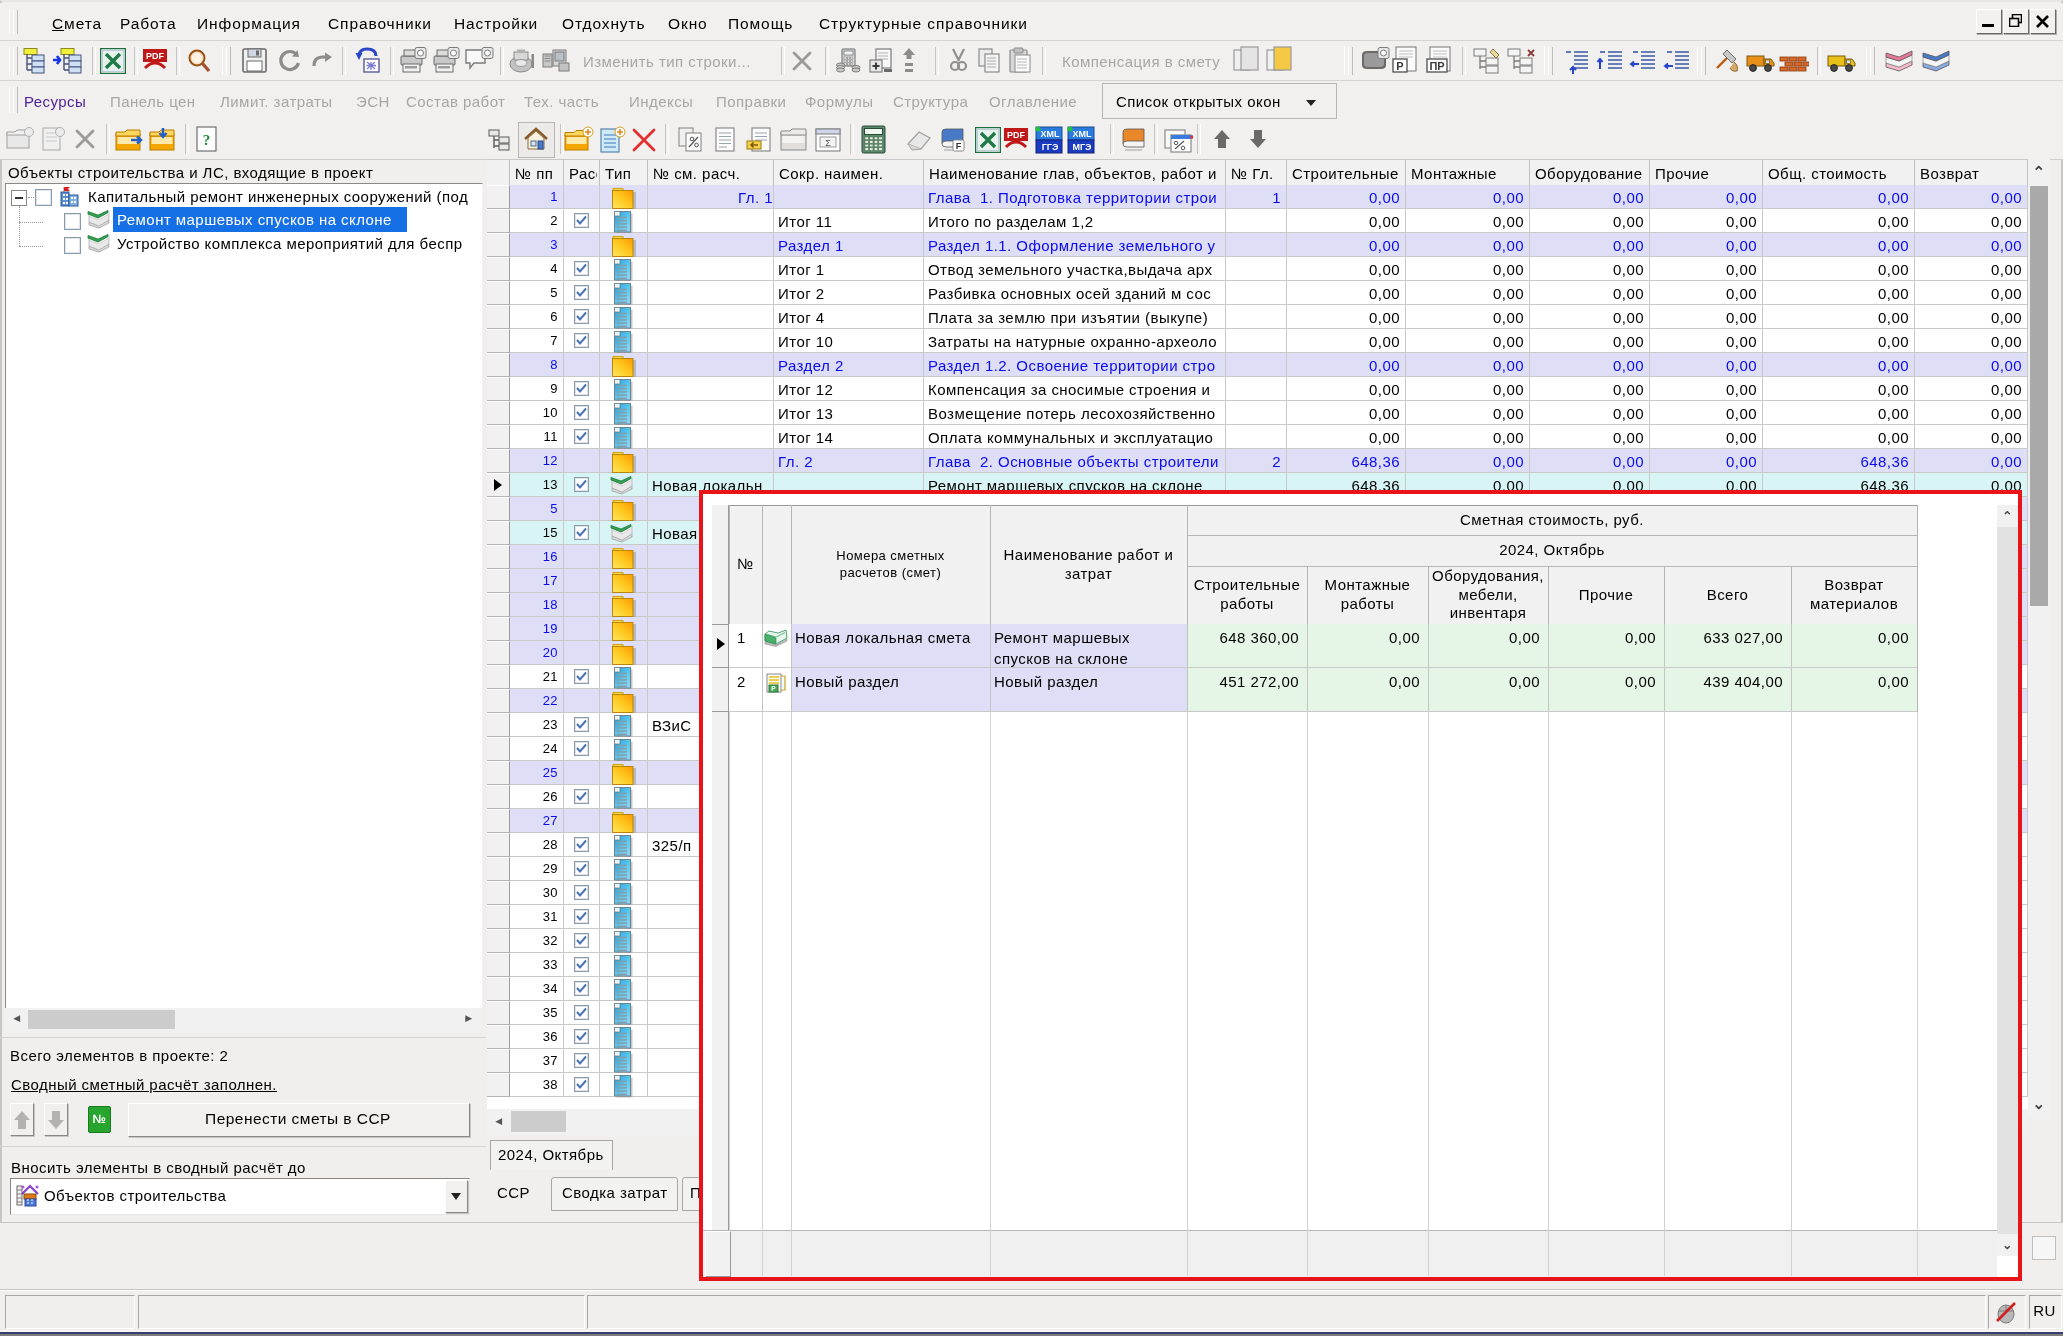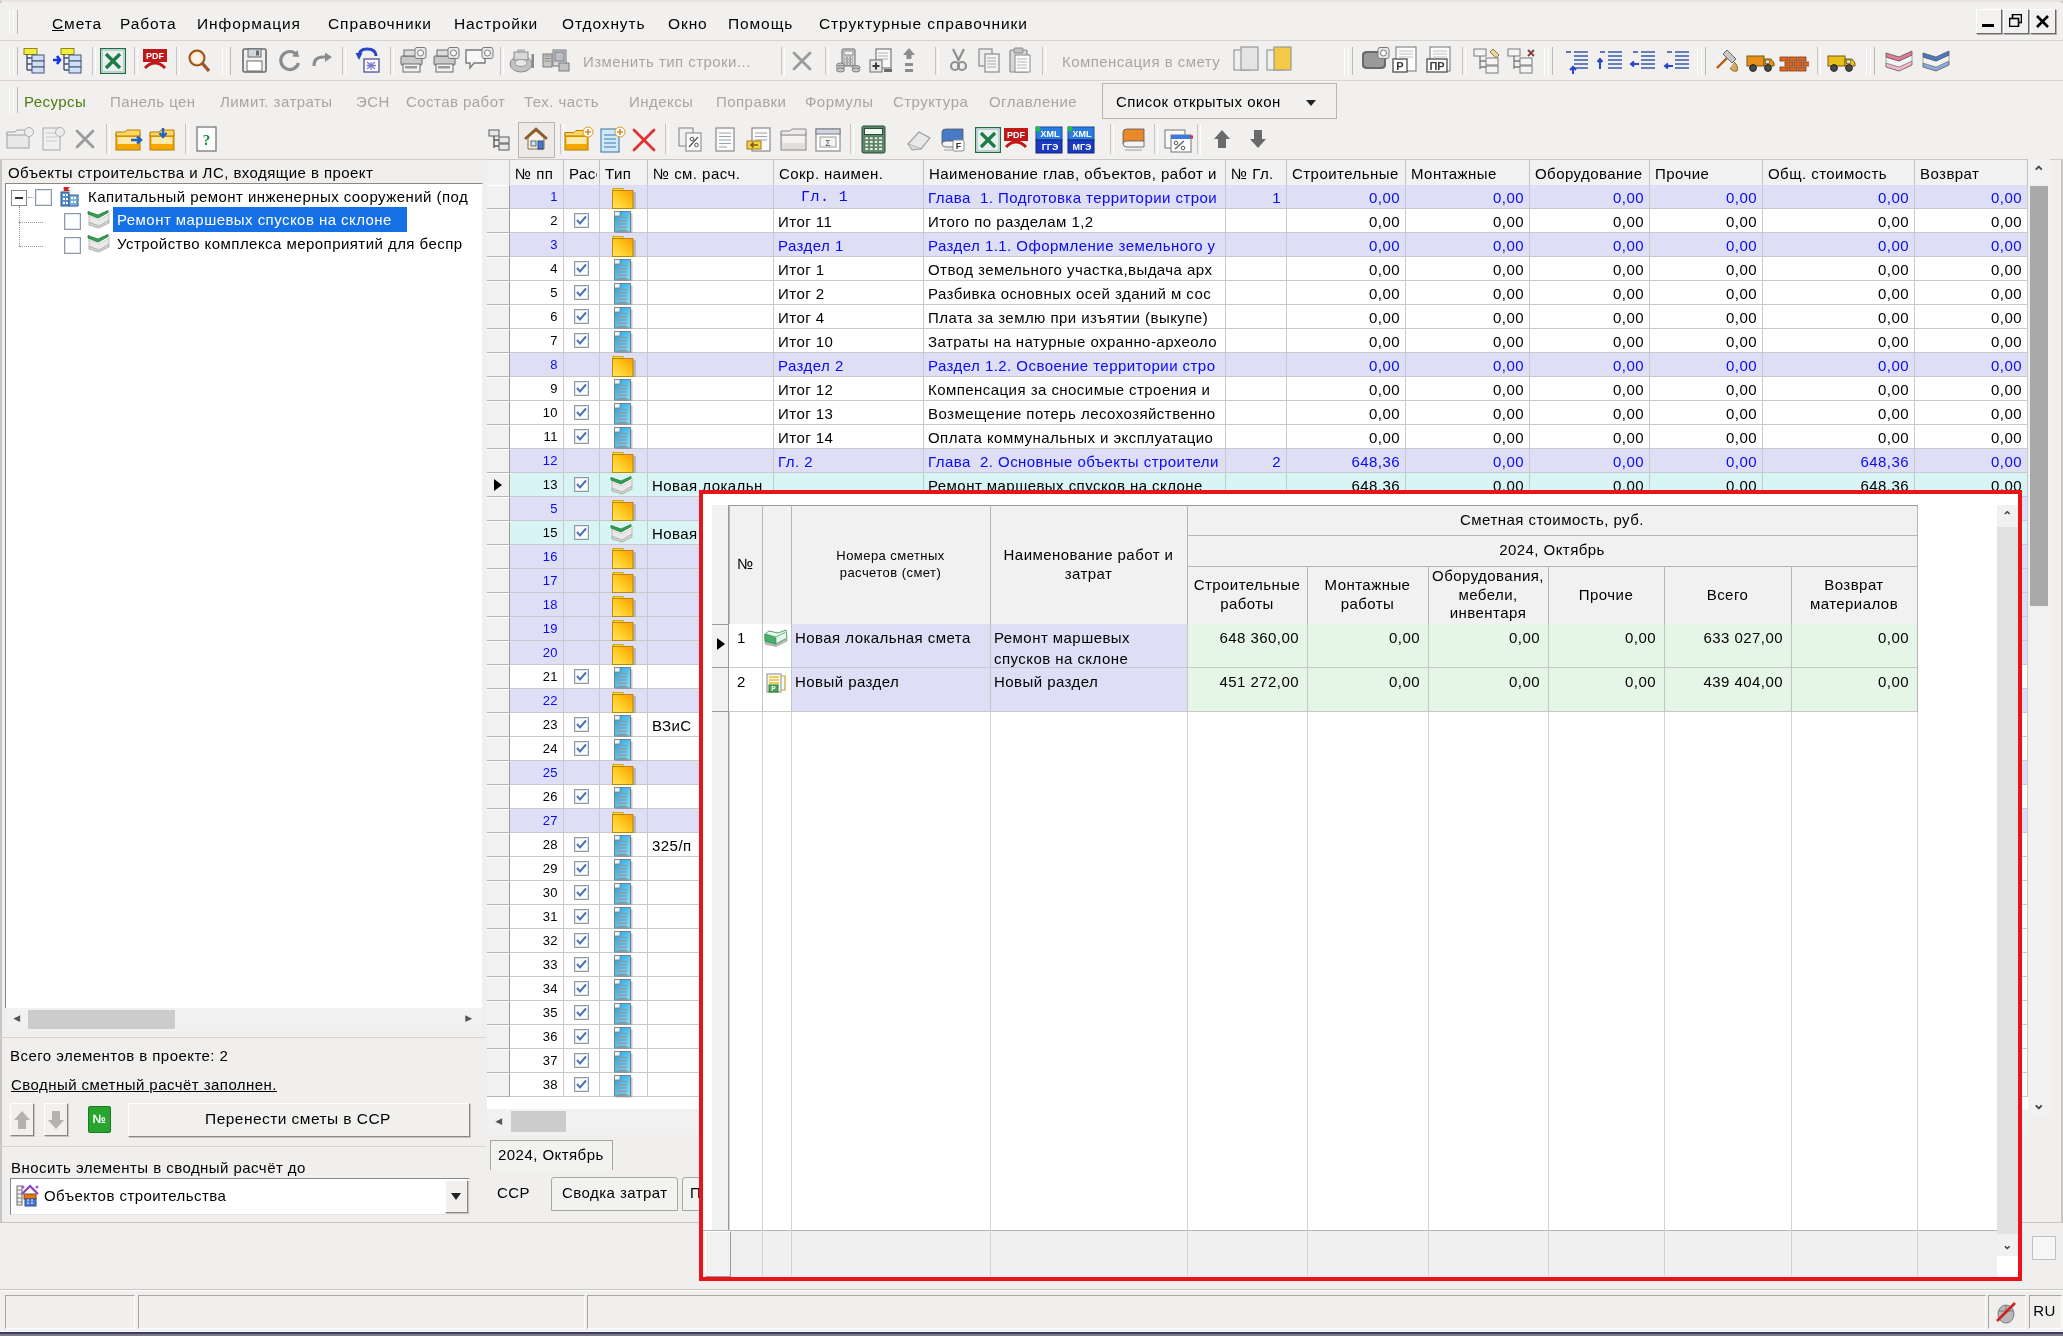--- a/index.html
+++ b/index.html
@@ -289,21 +289,21 @@
     <path d="M2 4 L15 8 L28 2 L28 6 L15 12 L2 8 Z" fill="#e87898" stroke="#555" stroke-width="0.8"></path>
   </svg>
 <svg class="abs" style="left:1921px;top:49px" width="30" height="24" viewBox="0 0 30 24">
     <path d="M2 14 L15 18 L28 12 L28 16 L15 22 L2 18 Z" fill="#88ace0" stroke="#555" stroke-width="0.8"></path>
     <path d="M2 8 L15 12 L28 6 L28 12 L15 18 L2 14 Z" fill="#f4f4f4" stroke="#888" stroke-width="0.7"></path>
     <path d="M2 4 L15 8 L28 2 L28 6 L15 12 L2 8 Z" fill="#4878c8" stroke="#555" stroke-width="0.8"></path>
   </svg>
 <div class="abs " style="left:0px;top:81px;width:2063px;height:38px;background:#f1f0ef;border-bottom:1px solid #d6d4d2;"></div>
 <div class="abs " style="left:9px;top:87px;width:3px;height:26px;border-left:1px solid #ffffff;border-right:1px solid #bdbbb9;"></div>
 <div class="abs " style="left:13px;top:87px;width:3px;height:26px;border-left:1px solid #ffffff;border-right:1px solid #bdbbb9;"></div>
-<div class="abs t " style="left:24px;top:93px;font-size:15px;color:#4d7c0f;">Ресурсы</div>
+<div class="abs t " style="left:24px;top:93px;font-size:15px;color:#4c1d95;">Ресурсы</div>
 <div class="abs t " style="left:110px;top:93px;font-size:15px;color:#a8a6a4;">Панель цен</div>
 <div class="abs t " style="left:220px;top:93px;font-size:15px;color:#a8a6a4;">Лимит. затраты</div>
 <div class="abs t " style="left:356px;top:93px;font-size:15px;color:#a8a6a4;">ЭСН</div>
 <div class="abs t " style="left:406px;top:93px;font-size:15px;color:#a8a6a4;">Состав работ</div>
 <div class="abs t " style="left:524px;top:93px;font-size:15px;color:#a8a6a4;">Тех. часть</div>
 <div class="abs t " style="left:629px;top:93px;font-size:15px;color:#a8a6a4;">Индексы</div>
 <div class="abs t " style="left:716px;top:93px;font-size:15px;color:#a8a6a4;">Поправки</div>
 <div class="abs t " style="left:805px;top:93px;font-size:15px;color:#a8a6a4;">Формулы</div>
 <div class="abs t " style="left:893px;top:93px;font-size:15px;color:#a8a6a4;">Структура</div>
 <div class="abs t " style="left:989px;top:93px;font-size:15px;color:#a8a6a4;">Оглавление</div>
@@ -630,21 +630,21 @@
       <linearGradient id="g1" x1="0" y1="1" x2="1" y2="0">
         <stop offset="0" stop-color="#ffe763"></stop>
         <stop offset="0.5" stop-color="#ffc81e"></stop>
         <stop offset="1" stop-color="#ff9b00"></stop>
       </linearGradient>
     </defs>
     <rect x="3" y="4" width="21" height="18" fill="#9a9a9a" opacity="0.55"></rect>
     <rect x="1" y="0.5" width="10" height="5" fill="#ffd840" stroke="#c89600" stroke-width="0.8"></rect>
     <rect x="0.5" y="2.5" width="20.5" height="18" fill="url(#g1)" stroke="#b28200" stroke-width="0.9"></rect>
   </svg>
-<div class="abs t " style="left:801px;top:189px;font-size:15px;color:#0a0af0;font-family:Liberation Mono, monospace;">Гл. 1</div>
+<div class="abs t " style="left:738px;top:189px;font-size:15px;color:#0a0af0;">Гл. 1</div>
 <div class="abs t " style="left:928px;top:189px;font-size:15px;color:#0a0af0;max-width:297px;overflow:hidden;">Глава&nbsp;&nbsp;1. Подготовка территории строи</div>
 <div class="abs t " style="left:0px;top:189px;font-size:15px;color:#0a0af0;left:0;width:1281px;text-align:right;">1</div>
 <div class="abs t " style="left:0px;top:189px;font-size:15px;color:#0a0af0;left:0;width:1400px;text-align:right;">0,00</div>
 <div class="abs t " style="left:0px;top:189px;font-size:15px;color:#0a0af0;left:0;width:1524px;text-align:right;">0,00</div>
 <div class="abs t " style="left:0px;top:189px;font-size:15px;color:#0a0af0;left:0;width:1644px;text-align:right;">0,00</div>
 <div class="abs t " style="left:0px;top:189px;font-size:15px;color:#0a0af0;left:0;width:1757px;text-align:right;">0,00</div>
 <div class="abs t " style="left:0px;top:189px;font-size:15px;color:#0a0af0;left:0;width:1909px;text-align:right;">0,00</div>
 <div class="abs t " style="left:0px;top:189px;font-size:15px;color:#0a0af0;left:0;width:2022px;text-align:right;">0,00</div>
 <div class="abs " style="left:510px;top:209px;width:1518px;height:24px;background:#ffffff;border-bottom:1px solid #c9c9c9;box-sizing:border-box;"></div>
 <div class="abs " style="left:487px;top:209px;width:23px;height:24px;background:#f1f1f1;border-right:1px solid #9a9a9a;border-bottom:1px solid #b5b5b5;border-top:1px solid #ffffff;box-sizing:border-box;"></div>

